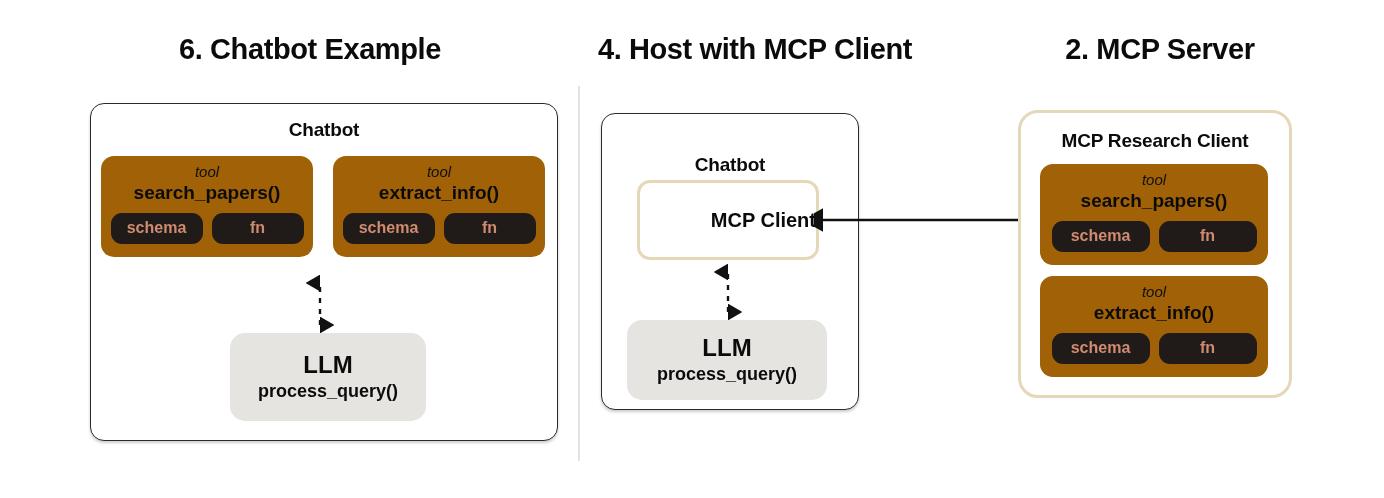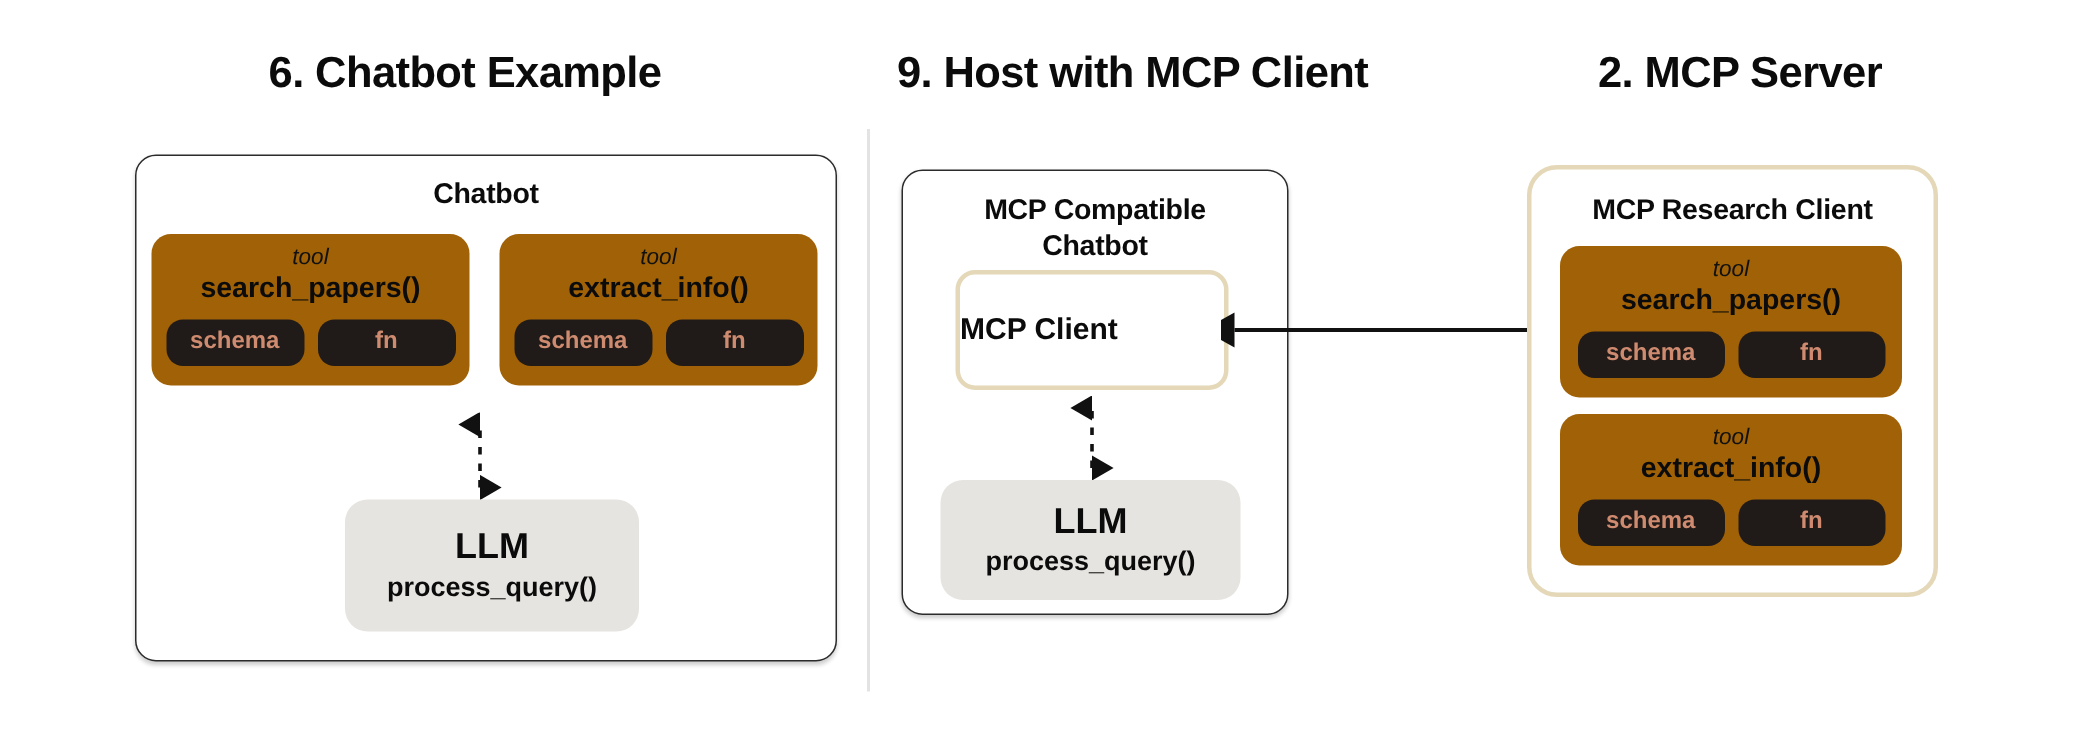--- a/index.html
+++ b/index.html
@@ -130,21 +130,21 @@
 
   
   .client-box {
     position: absolute;
     box-sizing: border-box;
     background: #ffffff;
     border: 3px solid #e4d8b8;
     border-radius: 13px;
     display: flex;
     align-items: center;
-    justify-content: flex-start;
+    justify-content: flex-end;
   }
   .client-label {
     font-size: 20px;
     font-weight: bold;
     color: #0b0b0b;
   }
 
   
   .connector {
     position: absolute;
@@ -191,24 +191,23 @@
   </svg>
 </div>
 
 <div class="llm-card" style="left:230px; top:333px; width:196px; height:88px;">
   <div class="llm-title">LLM</div>
   <div class="llm-sub">process_query()</div>
 </div>
 
 <div class="divider"></div>
 
-<div class="panel-title" style="left:535px; top:33px; width:440px;">9. Host with MCP Client</div>
+<div class="panel-title" style="left:535px; top:33px; width:440px;">4. Host with MCP Client</div>
 
 <div class="box box-dark-border" style="left:601px; top:113px; width:258px; height:297px;">
-  <div class="box-label" style="top:15px;">MCP Compatible</div>
   <div class="box-label" style="top:39px;">Chatbot</div>
 </div>
 
 <div class="client-box" style="left:637px; top:180px; width:182px; height:80px;">
   <div class="client-label">MCP Client</div>
 </div>
 
 <div class="connector" style="left:708px; top:264px; width:40px; height:58px;">
   <svg width="40" height="58" viewBox="0 0 40 58">
     <defs>

